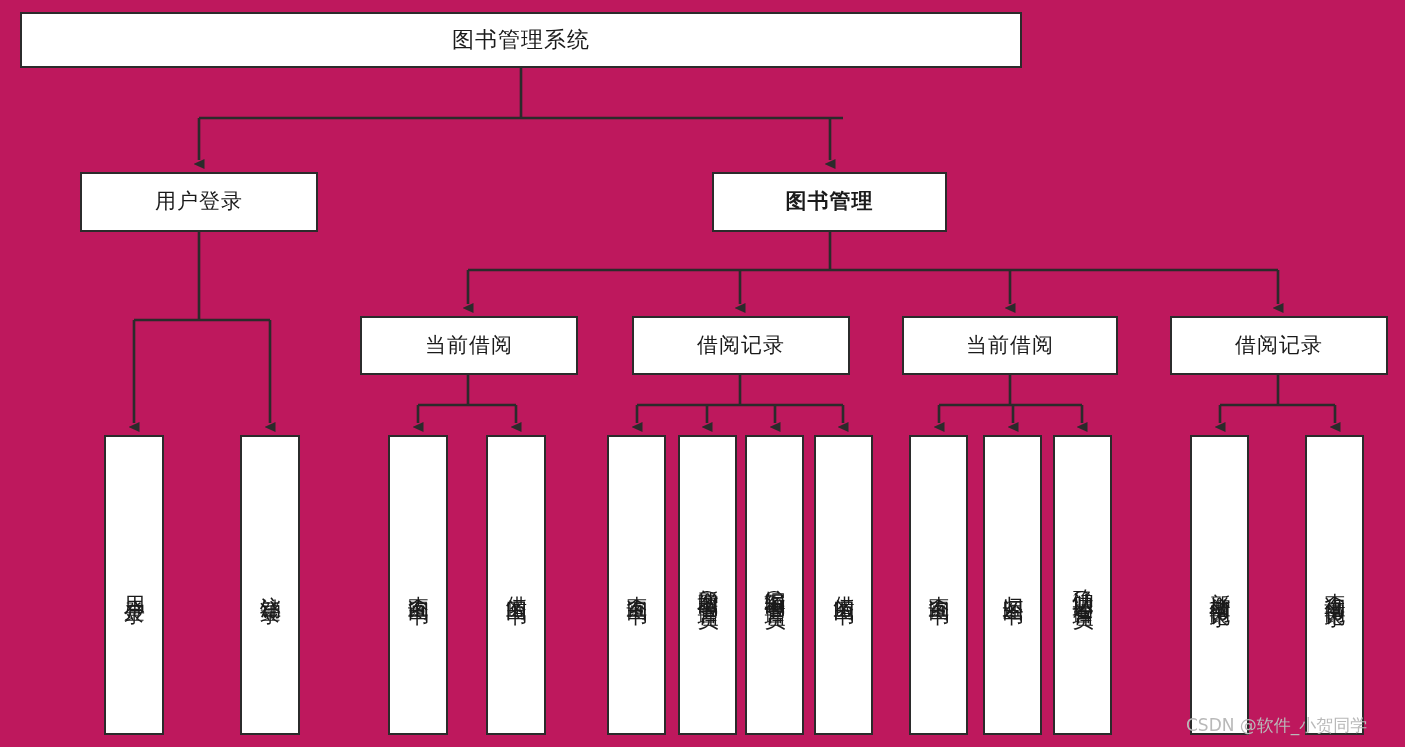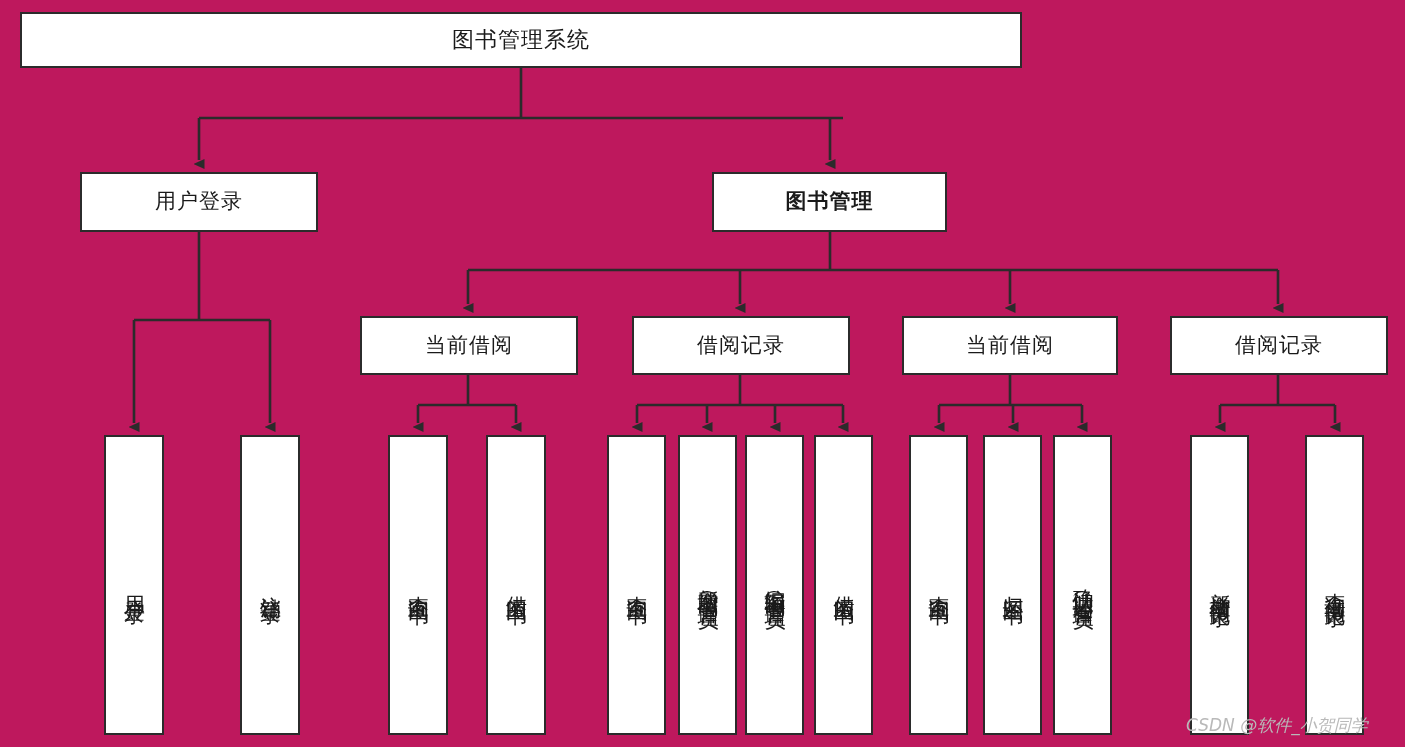--- a/index.html
+++ b/index.html
@@ -64,21 +64,20 @@
   }
   #watermark {
     position: absolute;
     left: 1186px;
     top: 714px;
     font-size: 17px;
     color: #b9b9b9;
     white-space: nowrap;
     z-index: 5;
     font-family: "DejaVu Sans", "Liberation Sans", sans-serif;
-    font-style: italic;
   }
 </style>
 </head>
 <body>
 
 <div id="diagram-root">
 
   <svg id="edge-layer" viewBox="0 0 1405 747" xmlns="http://www.w3.org/2000/svg">
     <defs>
       <marker id="arrow" markerWidth="10" markerHeight="11" refX="1" refY="5.5" orient="auto" markerUnits="userSpaceOnUse">

